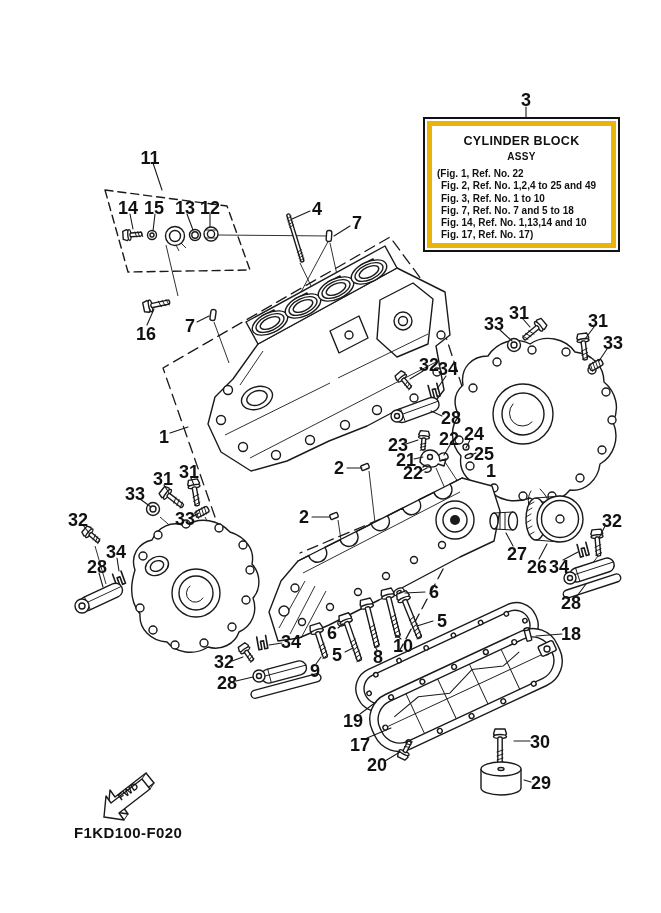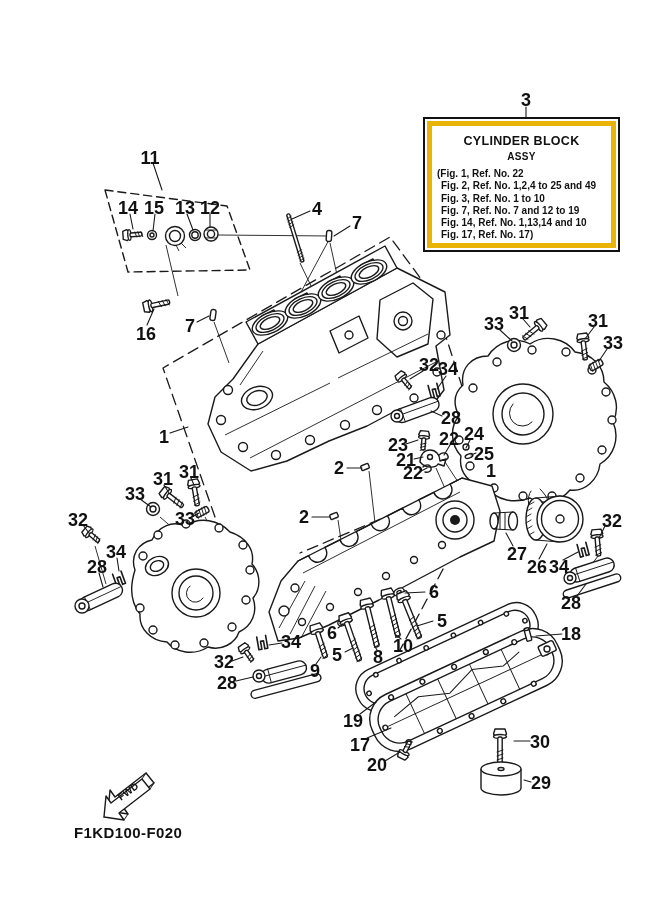--- a/index.html
+++ b/index.html
@@ -457,20 +457,20 @@
 </svg>
 
 <div class="refbox">
   <div class="refbox-inner">
     <div class="refbox-title">CYLINDER BLOCK</div>
     <div class="refbox-sub">ASSY</div>
     <div class="refbox-lines">
       <div class="refline">(Fig. 1, Ref. No. 22</div>
       <div class="refline indent">Fig. 2, Ref. No. 1,2,4 to 25 and 49</div>
       <div class="refline indent">Fig. 3, Ref. No. 1 to 10</div>
-      <div class="refline indent">Fig. 7, Ref. No. 7 and 12 to 19</div>
+      <div class="refline indent">Fig. 7, Ref. No. 7 and 5 to 18</div>
       <div class="refline indent">Fig. 14, Ref. No. 1,13,14 and 10</div>
       <div class="refline indent">Fig. 17, Ref. No. 17)</div>
     </div>
   </div>
 </div>
 
 </div>
 
 </body></html>

